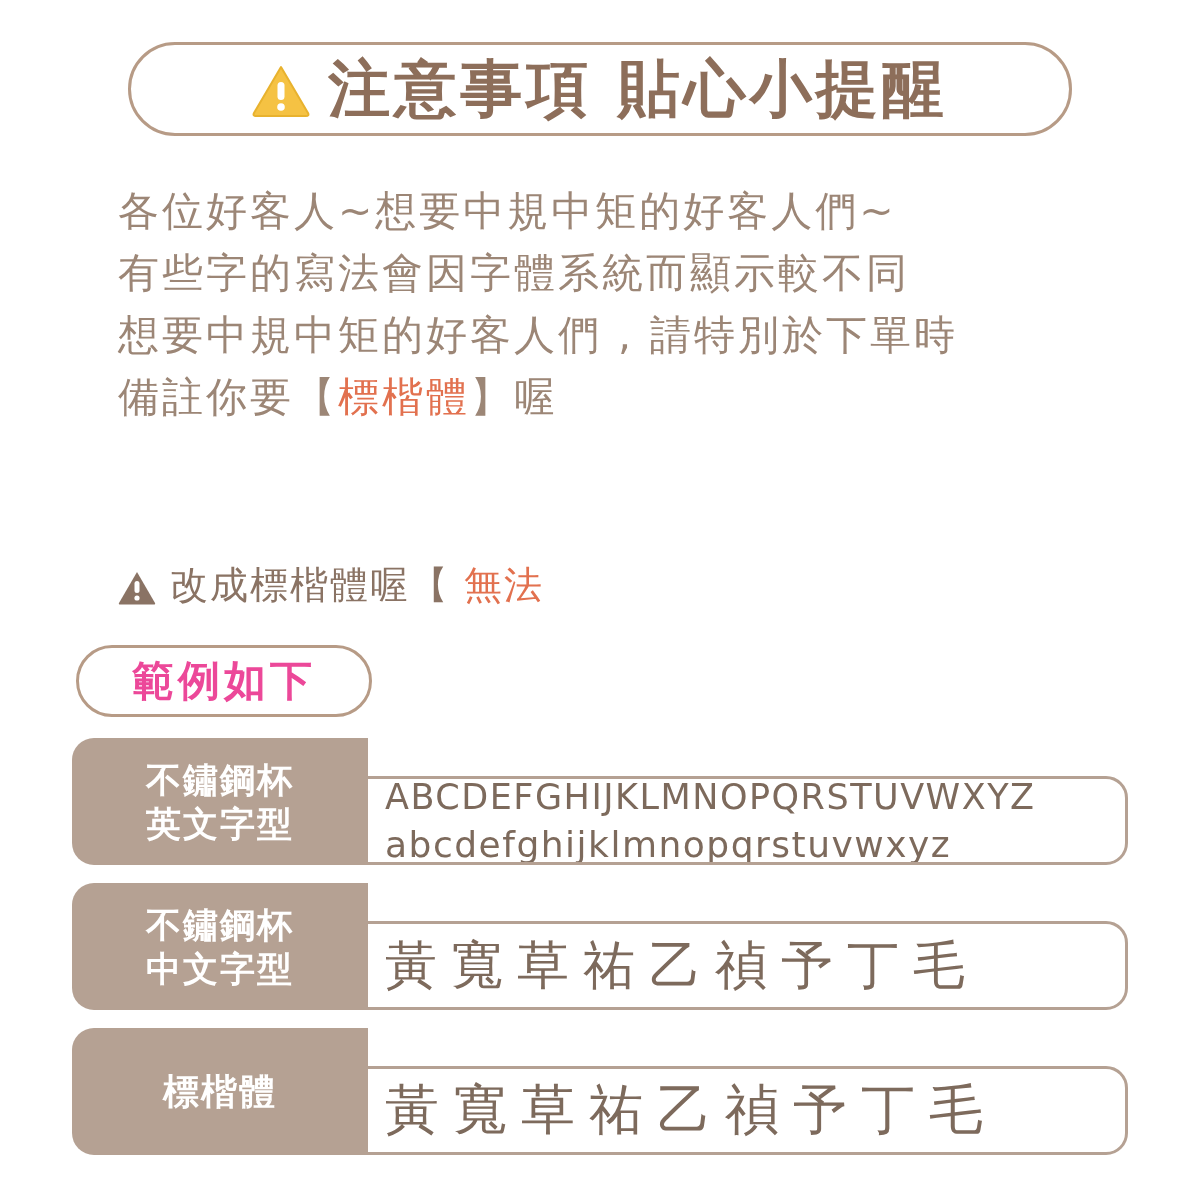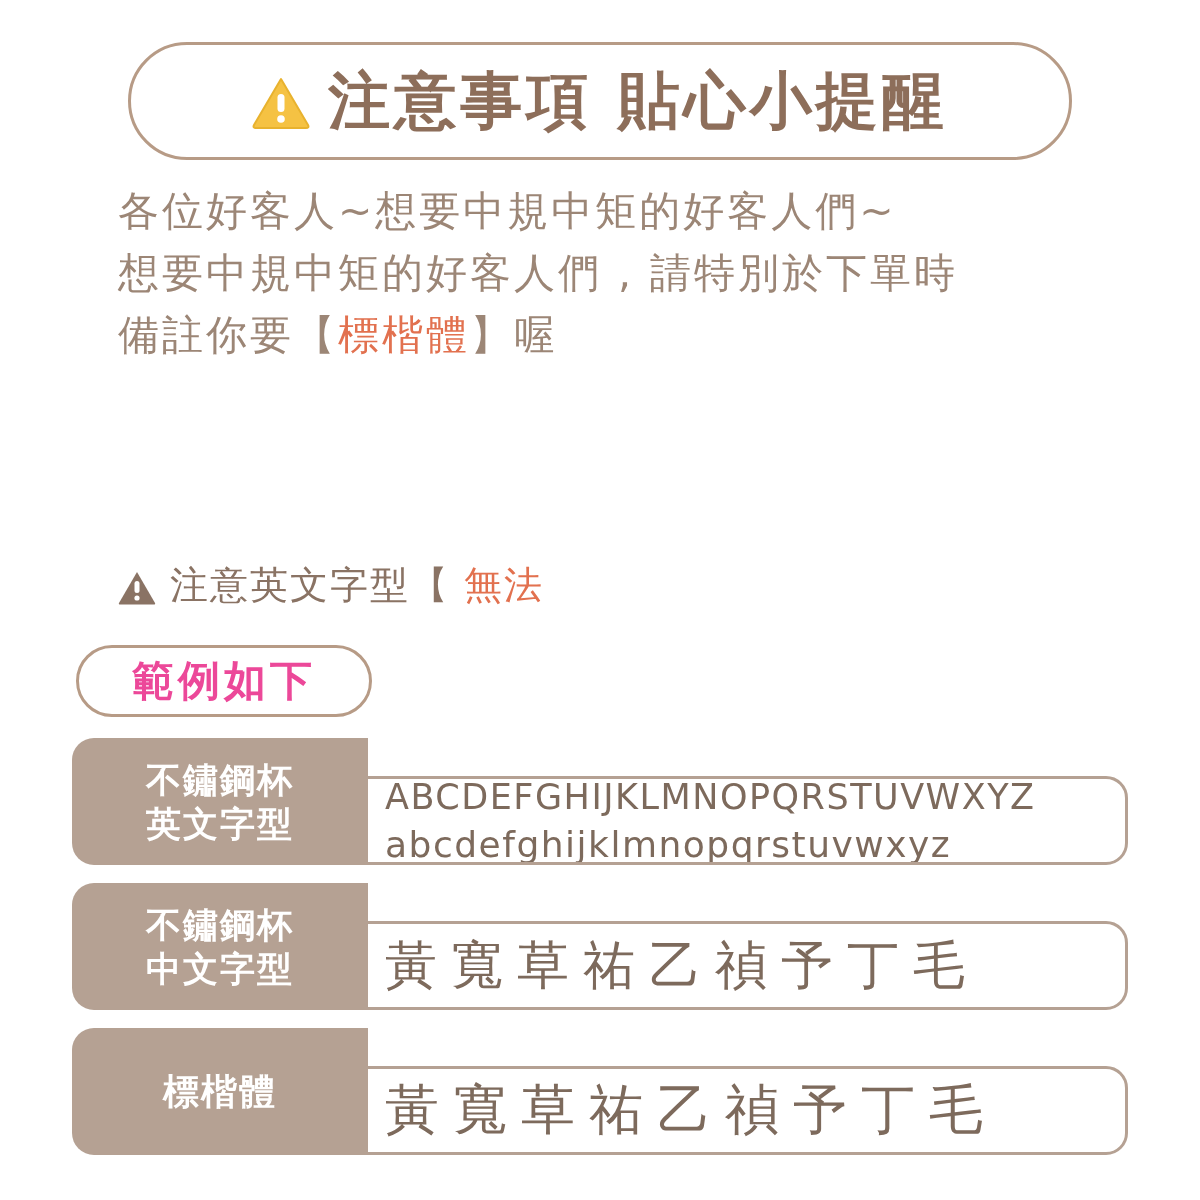--- a/index.html
+++ b/index.html
@@ -20,21 +20,21 @@
     height: 1200px;
     box-sizing: border-box;
   }
 
   
   .title-pill {
     position: absolute;
     left: 128px;
     top: 42px;
     width: 944px;
-    height: 118px;
+    height: 94px;
     box-sizing: border-box;
     border: 3px solid #b79b86;
     border-radius: 60px;
     display: flex;
     align-items: center;
     justify-content: center;
     gap: 18px;
   }
   .warn-tri {
     width: 58px;
@@ -193,33 +193,34 @@
         <path d="M29 2 L56 48 Q57.5 51 54 51 L4 51 Q0.5 51 2 48 Z" fill="#f5c243" stroke="#e8b22e" stroke-width="2" stroke-linejoin="round"></path>
         <rect x="25.5" y="17" width="7" height="18" rx="3.5" fill="#ffffff"></rect>
         <circle cx="29" cy="42" r="3.8" fill="#ffffff"></circle>
       </svg>
     </span>
     <span class="title-text">注意事項 貼心小提醒</span>
   </div>
 
   <div class="para">
     <div>各位好客人~想要中規中矩的好客人們~</div>
+    <div>有些字的寫法會因字體系統而顯示較不同</div>
     <div>想要中規中矩的好客人們 , 請特別於下單時</div>
     <div><span>備註你要【</span><span class="accent">標楷體</span><span>】喔</span></div>
   </div>
 
   <div class="note">
     <span class="note-tri">
       <svg viewBox="0 0 38 34" width="38" height="34" aria-hidden="true">
         <path d="M19 1 L37 32 Q37.8 33.5 35.5 33.5 L2.5 33.5 Q0.2 33.5 1 32 Z" fill="#8a7364"></path>
         <rect x="16.5" y="10" width="5" height="12" rx="2.5" fill="#ffffff"></rect>
         <circle cx="19" cy="27" r="2.6" fill="#ffffff"></circle>
       </svg>
     </span>
-    <span>注意英文字型【</span>
+    <span>改成標楷體喔【</span>
       <span class="accent">無法</span>
   </div>
 
   <div class="ex-pill">
     <span>範例如下</span>
   </div>
 
   <div class="rows">
 
     <div class="row">

